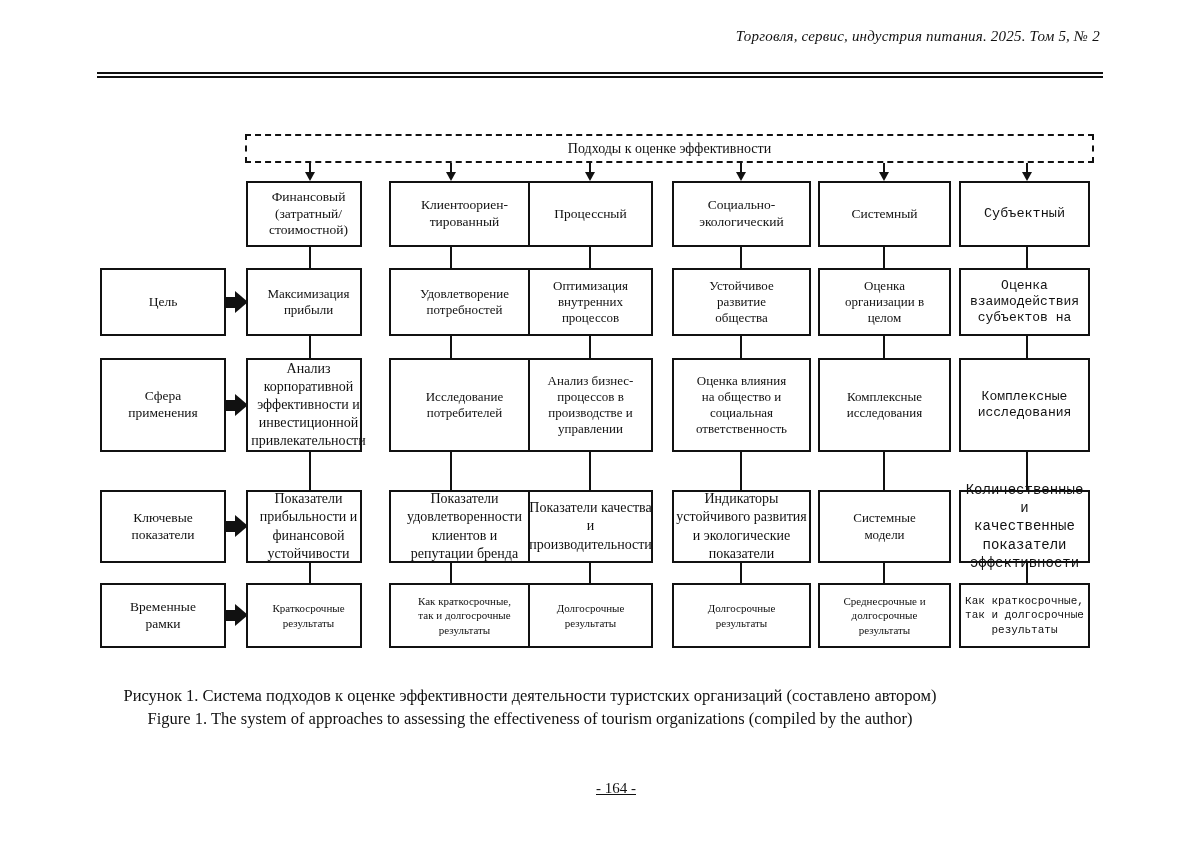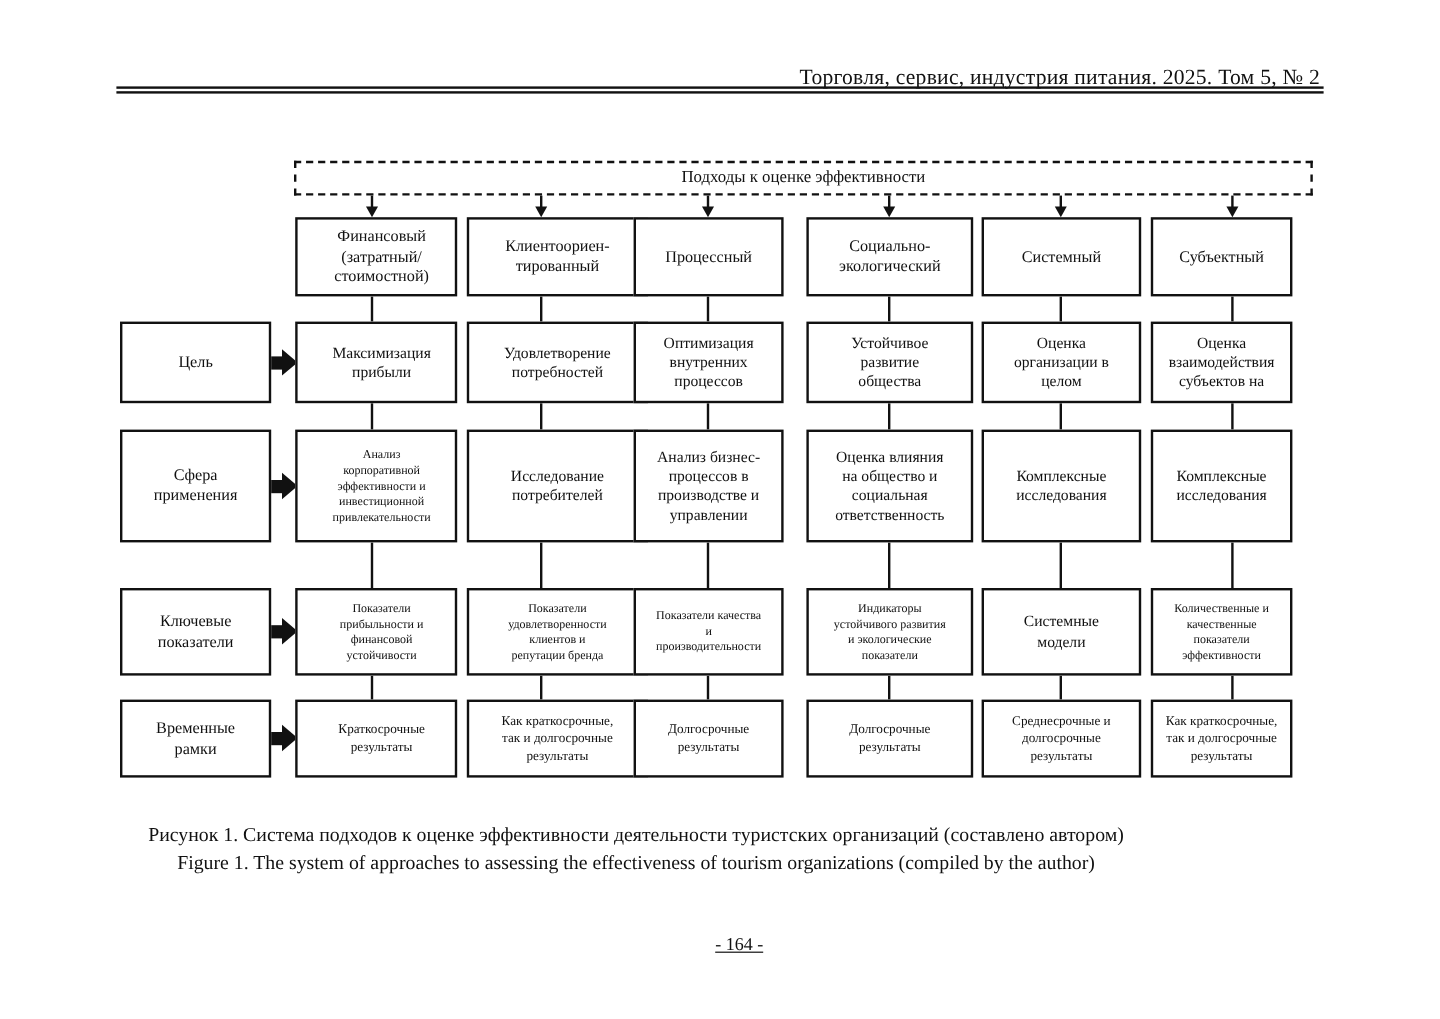--- a/index.html
+++ b/index.html
@@ -2,49 +2,49 @@
 <html><head>
 <meta charset="utf-8">
 <style>
   html,body{margin:0;padding:0;background:#ffffff;}
   .page{
     position:relative;width:1200px;height:849px;background:#ffffff;
     font-family:"Liberation Serif","DejaVu Serif",serif;color:#111;
     overflow:hidden;
   }
   .jheader{
-    position:absolute;top:54px;right:100px;font-size:18px;
+    position:absolute;top:28px;right:100px;font-style:italic;font-size:15px;
     letter-spacing:.2px;white-space:nowrap;
   }
   .rule{
     position:absolute;top:72px;left:97px;width:1006px;height:2px;
     border-top:2px solid #111;border-bottom:2px solid #111;
   }
   .box{
     position:absolute;border:2px solid #111;background:#fff;
     display:flex;align-items:center;justify-content:center;
     text-align:center;white-space:pre-line;line-height:1.25;
     font-size:13px;padding:2px;box-sizing:border-box;
   }
   .root{
     left:245px;top:134px;width:849px;height:29px;
     border:2px dashed #111;font-size:14px;
   }
   .lbl{left:100px;width:126px;font-size:13.5px;border-width:2.5px;}
   
-  .c0{left:246px;width:135px;padding-left:11px;} .c1{left:389px;width:151px;}
+  .c0{left:246px;width:116px;padding-left:11px;} .c1{left:389px;width:151px;}
   .c2{left:528px;width:125px;} .c3{left:672px;width:139px;}
-  .c4{left:818px;width:133px;} .c5{left:959px;width:118px;}
+  .c4{left:818px;width:133px;} .c5{left:959px;width:131px;font-family:Liberation Mono, monospace;}
   
   .rh{top:181px;height:66px;font-size:13.5px;}
   .r0{top:268px;height:68px;}
   .r1{top:358px;height:94px;}
   .r2{top:490px;height:73px;}
   .r3{top:583px;height:65px;}
-  .fs10{font-size:10px;line-height:1.3;}
+  .fs10{font-size:14px;line-height:1.3;}
   .fs11{font-size:11px;line-height:1.3;}
   
   .vl{position:absolute;width:2px;background:#111;}
   .ah{position:absolute;width:0;height:0;
       border-left:5px solid transparent;border-right:5px solid transparent;
       border-top:9px solid #111;}
   .bshaft{position:absolute;left:226px;width:9px;height:11px;background:#111;}
   .bhead{position:absolute;left:235px;width:0;height:0;
       border-top:11px solid transparent;border-bottom:11px solid transparent;
       border-left:13px solid #111;}

